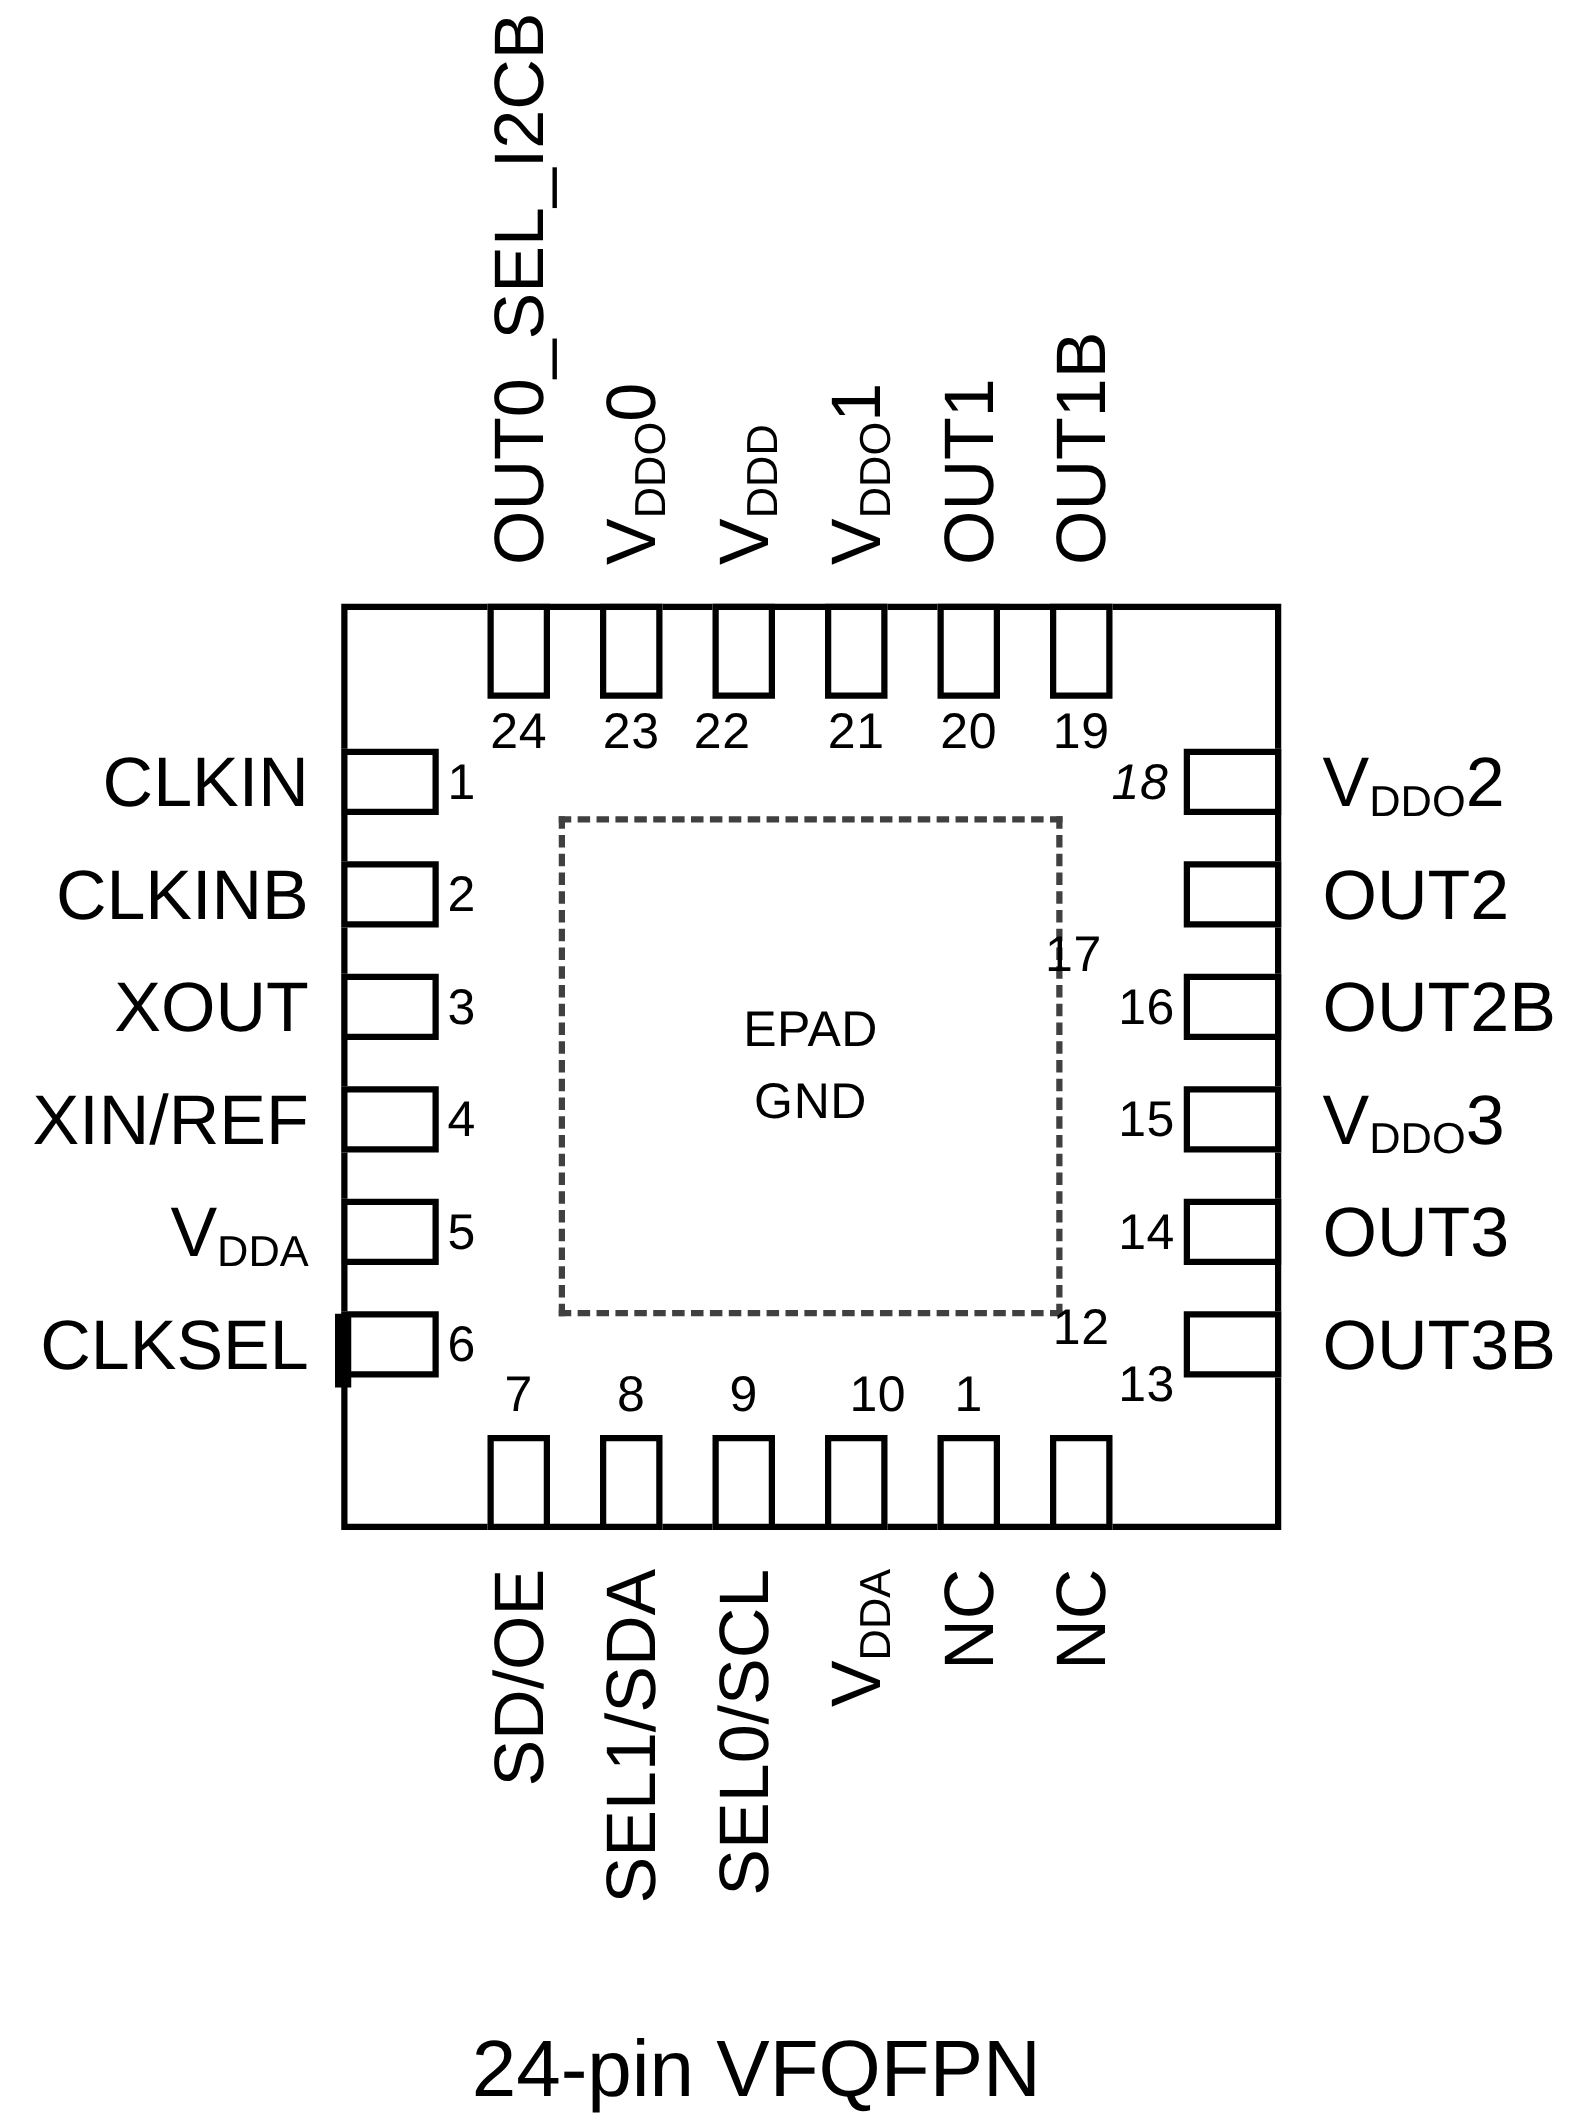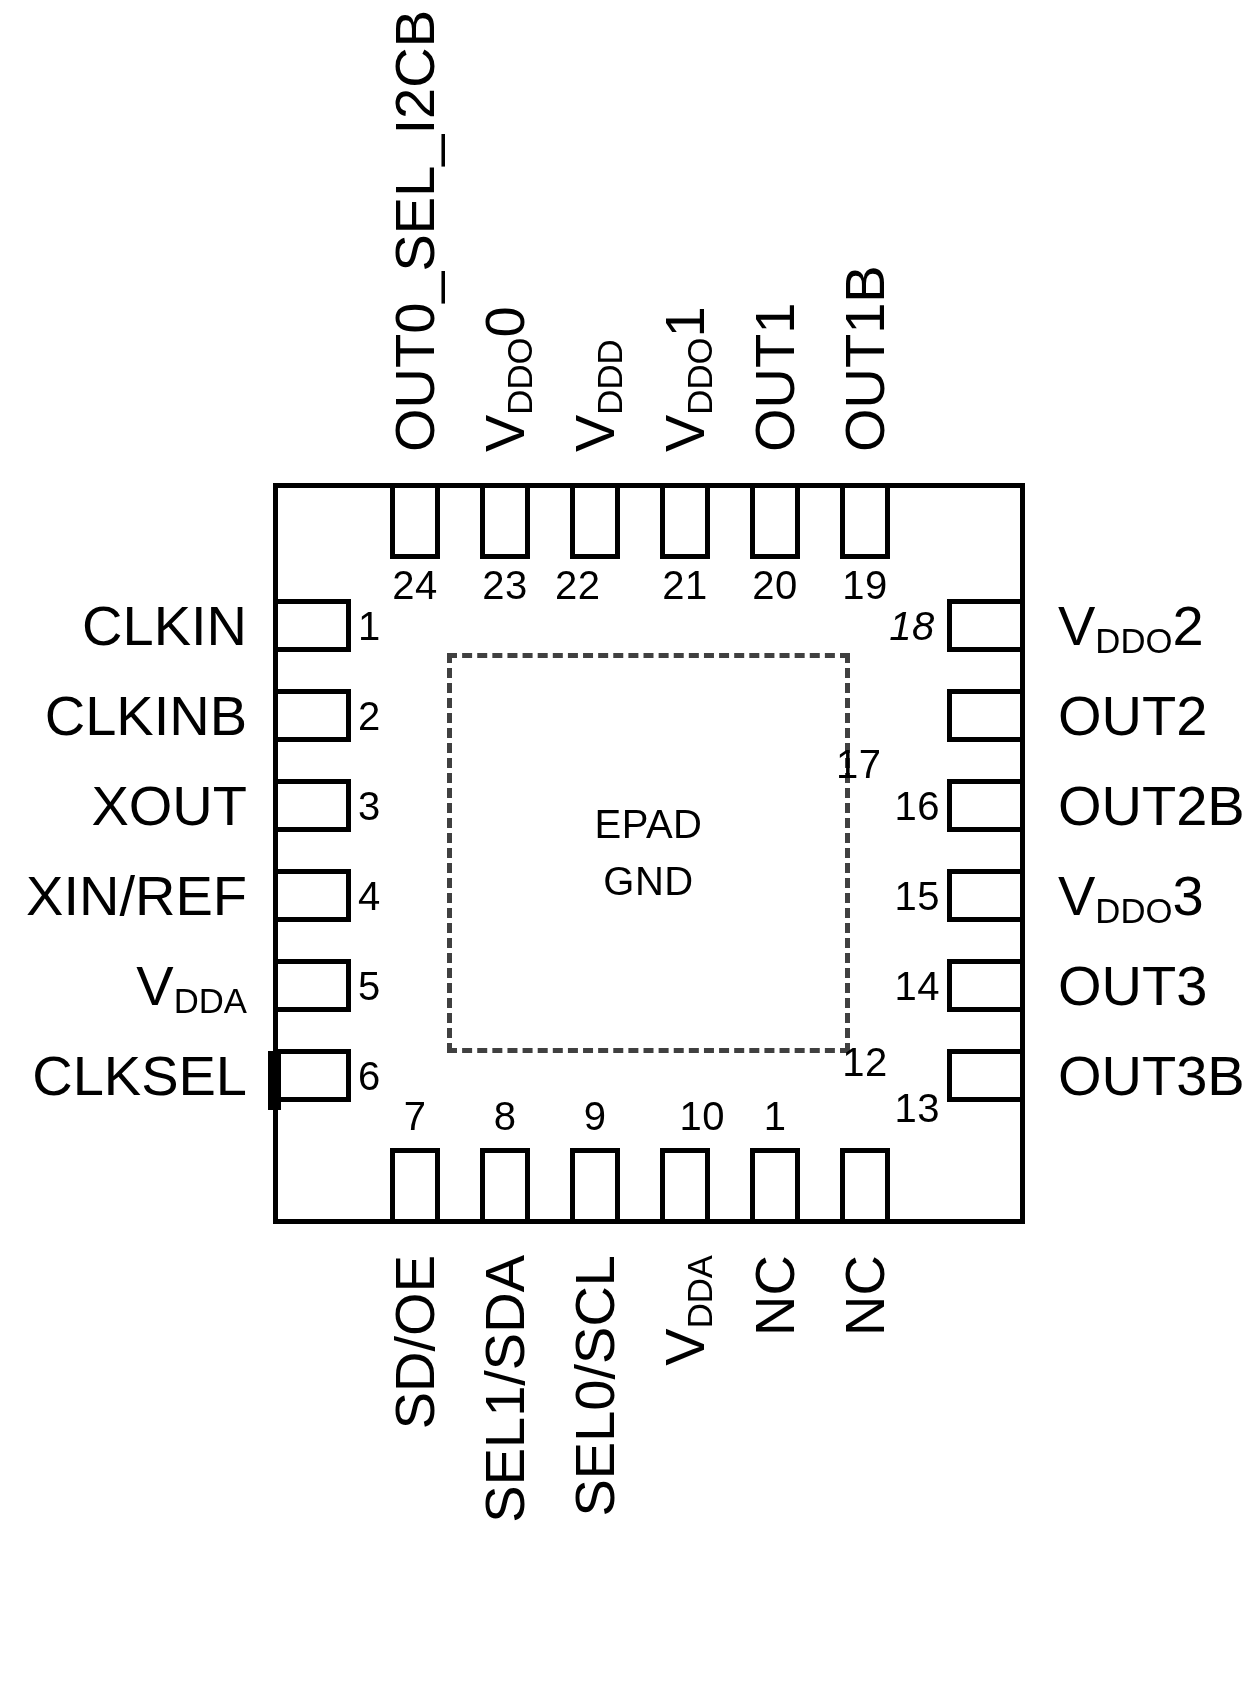--- a/index.html
+++ b/index.html
@@ -152,14 +152,15 @@
       <div class="pin-num" style="left: 645px; top: 1096px; width: 80px; text-align: right;">10</div>
       <div class="rot-label rot-bottom" style="left: 225px; top: 1255px; width: 430px;"><span>V</span><sub>DDA</sub></div>
       <div class="pad" style="left: 750px; top: 1148px; width: 50px; height: 76px;"></div>
       <div class="pin-num" style="left: 735px; top: 1096px; width: 80px; text-align: center;">1</div>
       <div class="rot-label rot-bottom" style="left: 315px; top: 1255px; width: 430px;"><span>NC</span></div>
       <div class="pad" style="left: 840px; top: 1148px; width: 50px; height: 76px;"></div>
       <div class="pin-num" style="left: 825px; top: 1042px; width: 80px; text-align: center;">12</div>
       <div class="rot-label rot-bottom" style="left: 405px; top: 1255px; width: 430px;"><span>NC</span></div>
     </div>
 
+  <div class="caption">24-pin VFQFPN</div>
 
 </div>
 
 </body></html>

